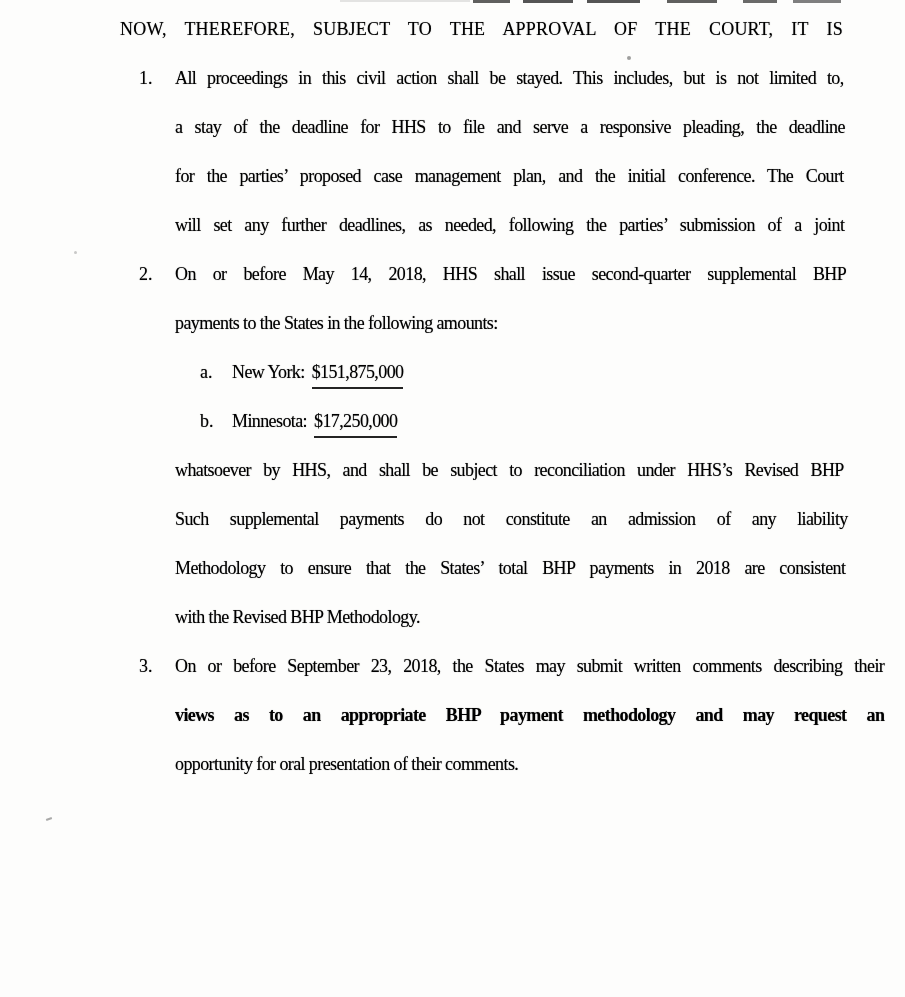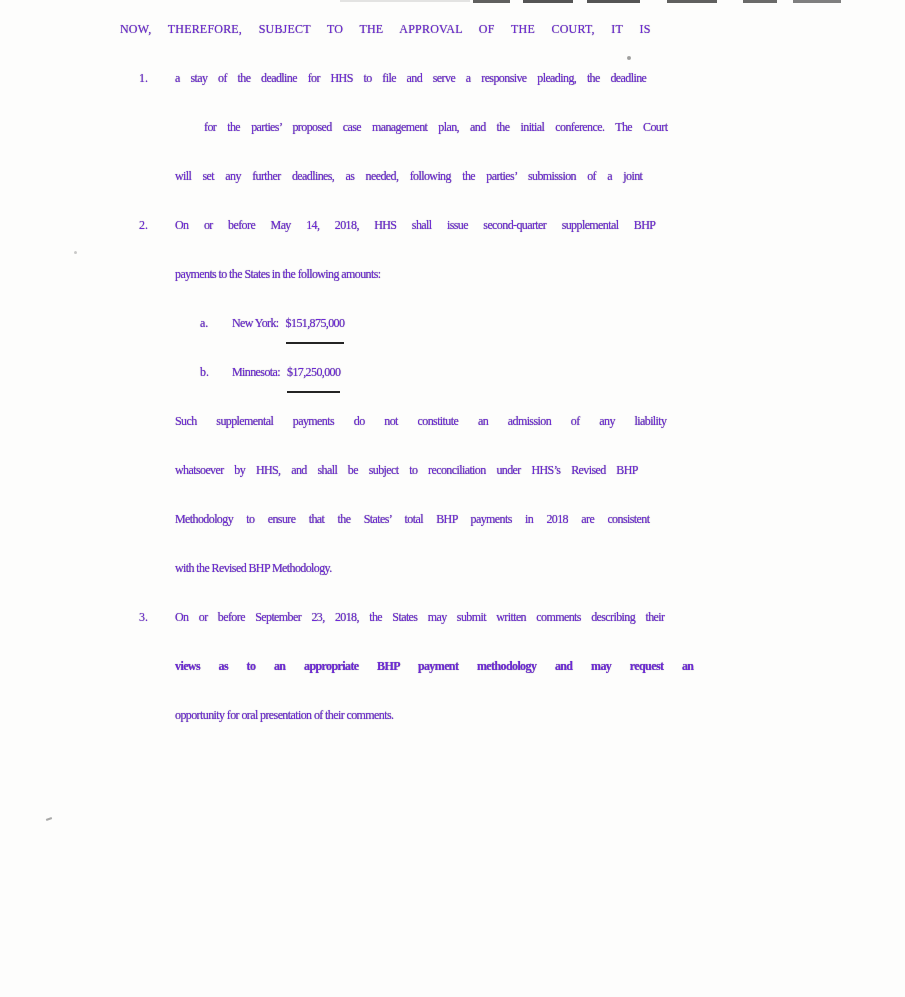--- a/index.html
+++ b/index.html
@@ -2,42 +2,42 @@
 <html><head>
 <meta charset="utf-8">
 <style>
   html,body{margin:0;padding:0;background:#e9e9e9;}
   .page{
     position:relative;
     width:905px;height:997px;
     background:#fdfdfc;
     overflow:hidden;
     font-family:"Liberation Serif","DejaVu Serif",serif;
-    color:#6d28d9;
-    font-size:12px;
+    color:#000000;
+    font-size:18px;
     letter-spacing:-0.6px;
     text-shadow:0 0 0.9px rgba(30,30,30,0.55);
     box-sizing:border-box;
     padding-top:5px;
   }
   .line{line-height:49px;white-space:nowrap;}
   .opening{margin:0 30px 0 28px;}
   .opening .indent{margin-left:92px;}
   .opening{letter-spacing:0.2px;}
   .item{position:relative;margin:0 27px 0 175px;}
   .item .num{
     position:absolute;left:-36px;top:0;
     line-height:49px;letter-spacing:0;
   }
   .subblock{margin:0 27px 0 200px;}
   .sub .marker{display:inline-block;width:32px;letter-spacing:0;}
   .sub .label{margin-right:7px;}
   .amt{
     border-bottom:2px solid #242424;
-    padding-bottom:12px;
+    padding-bottom:5px;
     text-align:center;
   }
   
   .artifact{position:absolute;background:#2b2b2b;}
   .a1{left:473px;top:0;width:37px;height:3px;opacity:.75;}
   .a2{left:523px;top:0;width:50px;height:3px;opacity:.8;}
   .a3{left:587px;top:0;width:53px;height:3px;opacity:.8;}
   .a4{left:667px;top:0;width:50px;height:3px;opacity:.75;}
   .a5{left:743px;top:0;width:34px;height:3px;opacity:.7;}
   .a6{left:793px;top:0;width:48px;height:3px;opacity:.6;}
@@ -61,43 +61,44 @@
   <div class="artifact speck1"></div>
   <div class="artifact speck2"></div>
   <div class="artifact speck3"></div>
 
   <div class="opening">
     <div class="line j indent"><span style="word-spacing: 13.3953px;">NOW, THEREFORE, SUBJECT TO THE APPROVAL OF THE COURT, IT IS</span></div>
   </div>
 
   <div class="item">
     <span class="num">1.</span>
+    <div class="line j"><span style="word-spacing: 6.97604px;">All proceedings in this civil action shall be stayed. This includes, but is not limited to,</span></div>
     <div class="line j"><span style="word-spacing: 8.29896px;">a stay of the deadline for HHS to file and serve a responsive pleading, the deadline</span></div>
-    <div class="line j"><span style="word-spacing: 8.63932px; margin-left: 29px;">for the parties’ proposed case management plan, and the initial conference. The Court</span></div>
+    <div class="line j"><span style="word-spacing: 8.63932px;">for the parties’ proposed case management plan, and the initial conference. The Court</span></div>
     <div class="line j"><span style="word-spacing: 8.88462px; text-align: right;">will set any further deadlines, as needed, following the parties’ submission of a joint</span></div>
   </div>
 
   <div class="item">
     <span class="num">2.</span>
     <div class="line j"><span style="word-spacing: 13.017px; text-align: right;">On or before May 14, 2018, HHS shall issue second-quarter supplemental BHP</span></div>
     <div class="line"><span>payments to the States in the following amounts:</span></div>
   </div>
 
   <div class="subblock">
     <div class="line sub">
       <span class="marker">a.</span><span class="label">New York:</span><span class="amt">$151,875,000</span>
     </div>
     <div class="line sub">
       <span class="marker">b.</span><span class="label">Minnesota:</span><span class="amt">$17,250,000</span>
     </div>
   </div>
 
   <div class="item">
+    <div class="line j"><span style="word-spacing: 8.32422px;">whatsoever by HHS, and shall be subject to reconciliation under HHS’s Revised BHP</span></div>
     <div class="line j"><span style="word-spacing: 17.325px;">Such supplemental payments do not constitute an admission of any liability</span></div>
-    <div class="line j"><span style="word-spacing: 8.32422px;">whatsoever by HHS, and shall be subject to reconciliation under HHS’s Revised BHP</span></div>
     <div class="line j"><span style="word-spacing: 10.8698px;">Methodology to ensure that the States’ total BHP payments in 2018 are consistent</span></div>
     <div class="line"><span>with the Revised BHP Methodology.</span></div>
   </div>
 
   <div class="item">
     <span class="num">3.</span>
     <div class="line j"><span style="word-spacing: 7.89423px;">On or before September 23, 2018, the States may submit written comments describing their</span></div>
     <div class="line j"><span style="word-spacing: 16.1705px; font-weight: bold;">views as to an appropriate BHP payment methodology and may request an</span></div>
     <div class="line"><span>opportunity for oral presentation of their comments.</span></div>
   </div>

